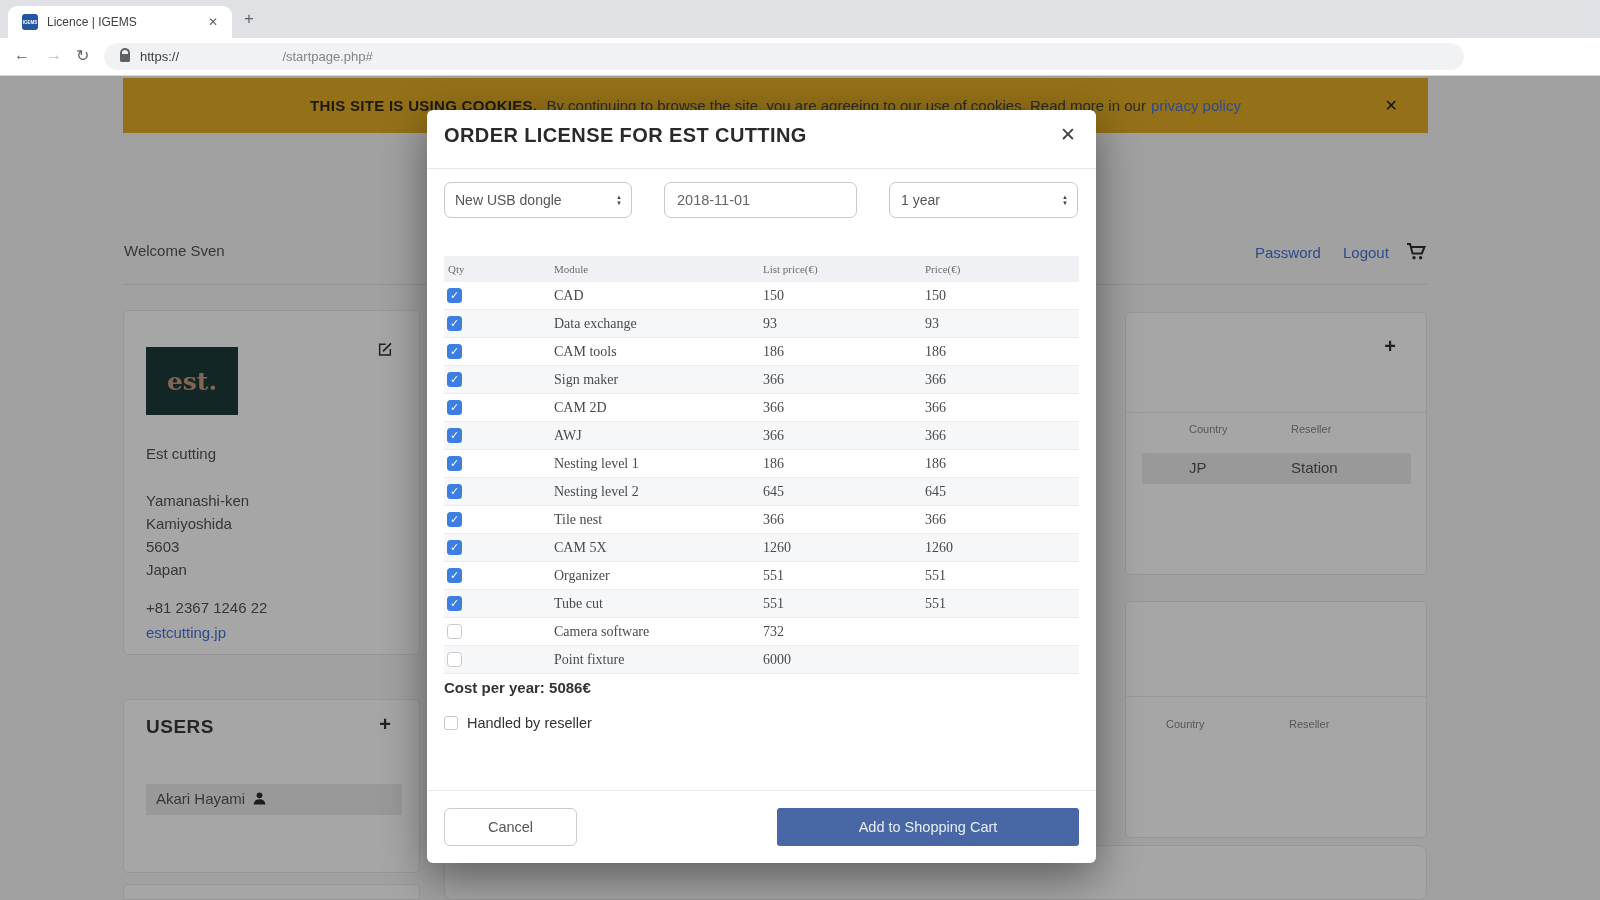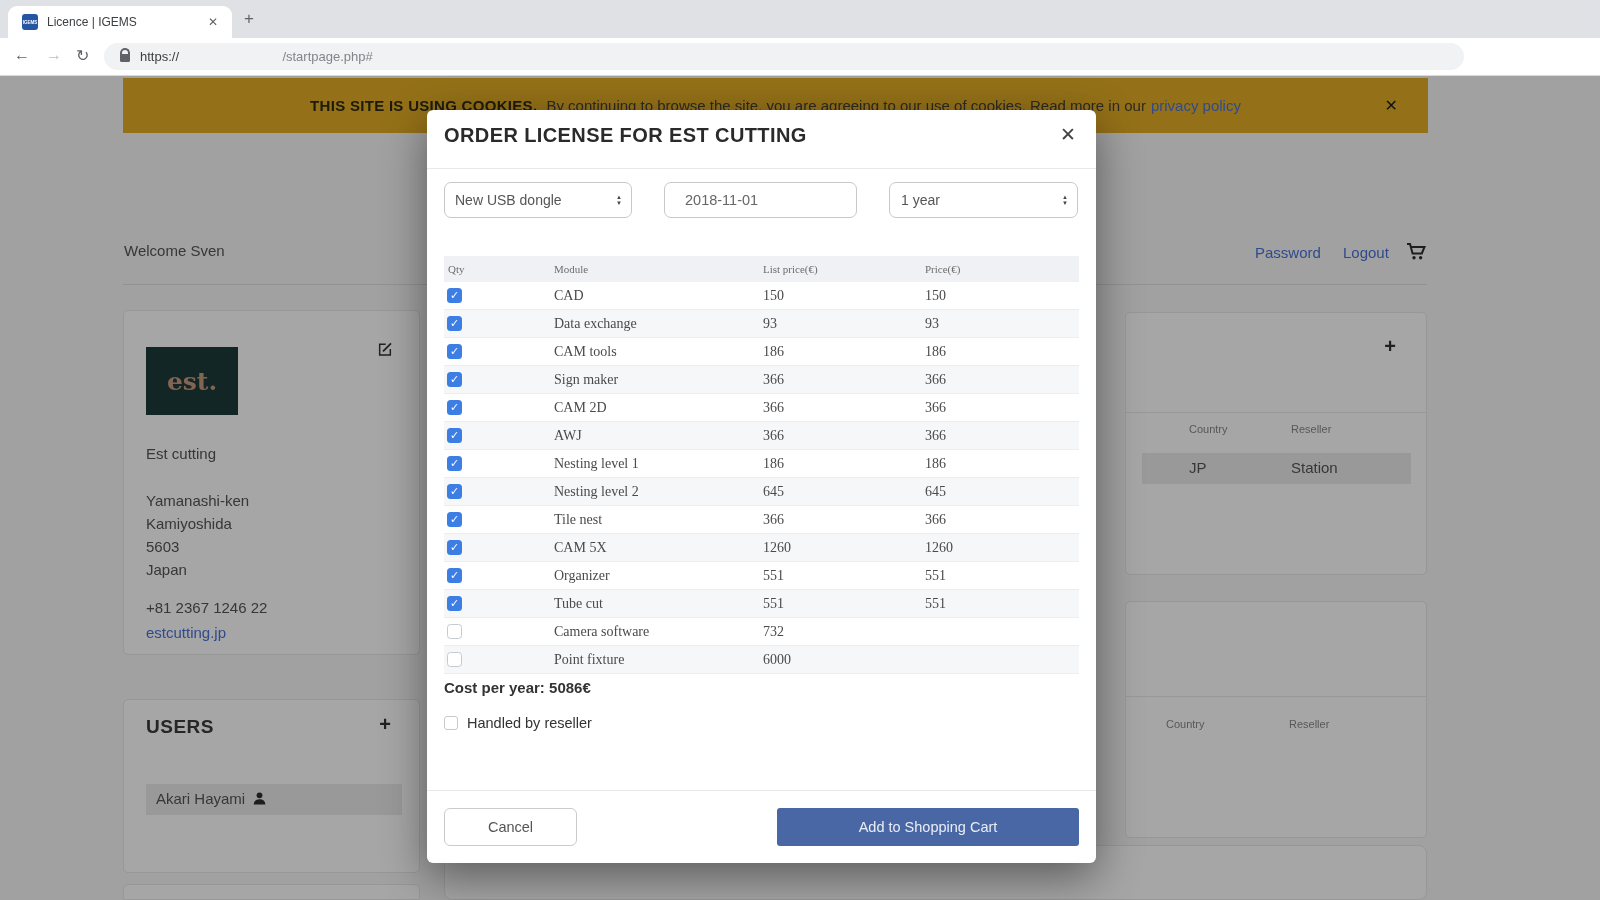--- a/index.html
+++ b/index.html
@@ -85,21 +85,21 @@
            border-radius:6px; box-shadow:0 14px 45px rgba(0,0,0,.45); }
   .modal-title { position:absolute; left:17px; top:14px; font-size:20px; font-weight:800;
                  color:#2a2a2a; letter-spacing:.4px; }
   .modal-close { position:absolute; right:20px; top:13px; font-size:19px; color:#444; }
   .m-div1 { position:absolute; left:0; top:58px; width:100%; height:1px; background:#e8e8e8; }
   .m-div2 { position:absolute; left:0; top:680px; width:100%; height:1px; background:#e8e8e8; }
   .control { position:absolute; top:72px; height:36px; border:1px solid #c8c8c8; border-radius:7px;
              background:#fff; display:flex; align-items:center; font-size:14px; color:#555; }
   .sel1 { left:17px; width:188px; padding:0 9px 0 10px; }
   .sel2 { left:462px; width:189px; padding:0 9px 0 11px; }
-  .datebox { left:237px; width:193px; padding-left:20px; color:#666; font-size:14.5px; }
+  .datebox { left:237px; width:193px; padding-left:12px; color:#666; font-size:14.5px; }
   .stepper { margin-left:auto; display:flex; flex-direction:column; align-items:center;
              font-size:6px; color:#444; line-height:5px; gap:1px; }
   .m-table { position:absolute; left:17px; top:146px; width:635px;font-family:Liberation Serif, serif; }
   .m-head { position:relative; height:26px; background:#f0f1f4; font-size:11px; color:#6e6e6e; }
   .m-head span, .m-row .m-col { position:absolute; line-height:26px; }
   .h-qty { left:4px; } .h-mod { left:110px; } .h-list { left:319px; } .h-price { left:481px; }
   .m-row { position:relative; height:28px; border-bottom:1px solid #ededee; background:#fff; }
   .m-row.striped { background:#f6f7f9; }
   .m-row .m-col { line-height:28px; font-size:14px; color:#4a4a4a; }
   .m-col.module { left:110px; } .m-col.list { left:319px; } .m-col.price { left:481px; }

